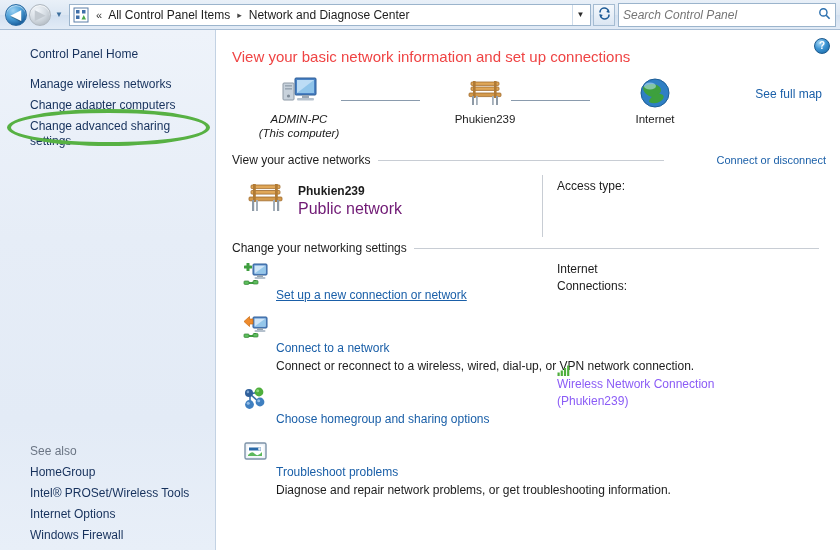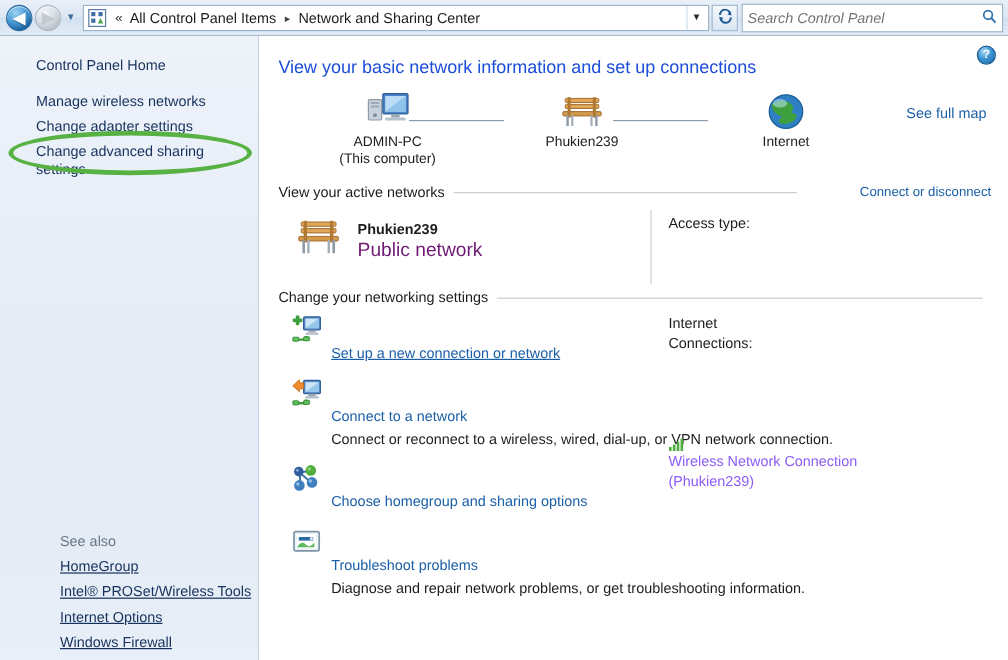--- a/index.html
+++ b/index.html
@@ -127,28 +127,27 @@
     font-size: 12px; color: #16315c;
     padding: 3px 8px 3px 30px;
     line-height: 15px;
     cursor: default;
   }
   .side-link.link { color: #16315c; }
   .side-gap { height: 9px; }
   .side-also {
     position: absolute; left: 0; right: 0; bottom: 4px;
     padding-left: 30px;
-    margin-left: 20px;
   }
   .side-also-title {
     font-size: 12px; color: #6b7584; padding: 3px 0 4px 0;
   }
   .also-link {
     display: block; font-size: 12px; color: #16315c;
-    padding: 3px 0; line-height: 15px; text-decoration: underline;
+    padding: 3px 0; line-height: 15px;
   }
   .annot-ellipse {
     position: absolute;
     left: 7px; top: 79px;
     width: 203px; height: 37px;
     border: 4px solid #57b143;
     border-radius: 50% / 50%;
     pointer-events: none;
   }
 
@@ -163,21 +162,21 @@
   .help-icon {
     position: absolute; right: 10px; top: 8px;
     width: 16px; height: 16px; border-radius: 50%;
     background: radial-gradient(circle at 35% 28%, #a8d8f5 0%, #3e95d4 45%, #14639f 100%);
     border: 1px solid #1b5a8f;
     color: #fff; font-size: 10px; font-weight: bold;
     display: flex; align-items: center; justify-content: center;
     line-height: 1;
   }
   .page-title {
-    font-size: 15px; color: #1d4ed8;
+    font-size: 15px; color: #ef4444;
     padding: 18px 0 0 4px;
     font-weight: normal;
   }
 
   
   .netmap {
     position: relative;
     height: 76px;
     margin-top: 8px;
   }
@@ -265,21 +264,21 @@
         <rect x="1" y="1" width="14" height="14" fill="#ffffff" stroke="#5b7ea8" stroke-width="1"></rect>
         <rect x="3" y="3" width="3.5" height="3.5" fill="#3f6fa8"></rect>
         <rect x="9" y="3" width="3.5" height="3.5" fill="#3f6fa8"></rect>
         <rect x="3" y="8.5" width="3.5" height="3.5" fill="#3f6fa8"></rect>
         <polygon points="10.75,8 13,12.5 8.5,12.5" fill="#4aa84a"></polygon>
       </svg>
     </span>
     <span class="crumb-sep">«</span>
     <span class="crumb">All Control Panel Items</span>
     <span class="crumb-arrow">▸</span>
-    <span class="crumb">Network and Sharing Center</span>
+    <span class="crumb">Network and Diagnose Center</span>
     <span class="addr-spacer"></span>
     <span class="addr-chevron">
       <span>▼</span>
     </span>
   </div>
 
   <div class="refresh-btn">
     <span>
       <svg width="13" height="13" viewBox="0 0 13 13">
         <path d="M2 5.5 A4.2 4.2 0 0 1 10.5 5" fill="none" stroke="#1c5a96" stroke-width="1.6"></path>
@@ -300,21 +299,21 @@
     </span>
   </div>
 </div>
 
 <div class="content">
 
   <div class="sidebar">
     <a class="side-link">Control Panel Home</a>
     <div class="side-gap"></div>
     <a class="side-link link">Manage wireless networks</a>
-    <a class="side-link link">Change adapter settings</a>
+    <a class="side-link link">Change adapter computers</a>
     <a class="side-link link">Change advanced sharing settings</a>
 
     <div class="annot-ellipse"></div>
 
     <div class="side-also">
       <div class="side-also-title">See also</div>
       <a class="also-link">HomeGroup</a>
       <a class="also-link">Intel® PROSet/Wireless Tools</a>
       <a class="also-link">Internet Options</a>
       <a class="also-link">Windows Firewall</a>
@@ -325,21 +324,21 @@
 
     <div class="help-icon">?</div>
 
     <div class="page-title">View your basic network information and set up connections</div>
 
     <div class="netmap">
 
       <div class="map-line" style="left:113px; width:79px;"></div>
       <div class="map-line" style="left:283px; width:79px;"></div>
 
-      <div class="node" style="left:30px; top:0;">
+      <div class="node" style="left:6px; top:0;font-style:italic;">
         <div class="ico">
           <svg width="40" height="36" viewBox="0 0 40 36">
             <rect x="16" y="3" width="21" height="17" rx="1" fill="#4a82c4" stroke="#2c5d97" stroke-width="1"></rect>
             <rect x="18" y="5" width="17" height="13" fill="#bcdcf5"></rect>
             <polygon points="18,18 35,5 35,18" fill="#8fc4ea"></polygon>
             <rect x="23" y="20" width="7" height="3" fill="#9aa7b4"></rect>
             <rect x="18" y="23" width="17" height="2.5" rx="1" fill="#b6c2ce"></rect>
             <rect x="4" y="8" width="11" height="17" rx="1" fill="#c8d2dc" stroke="#8e9aa6" stroke-width="1"></rect>
             <rect x="6" y="10" width="7" height="1.6" fill="#9aa7b4"></rect>
             <rect x="6" y="13" width="7" height="1.6" fill="#9aa7b4"></rect>

